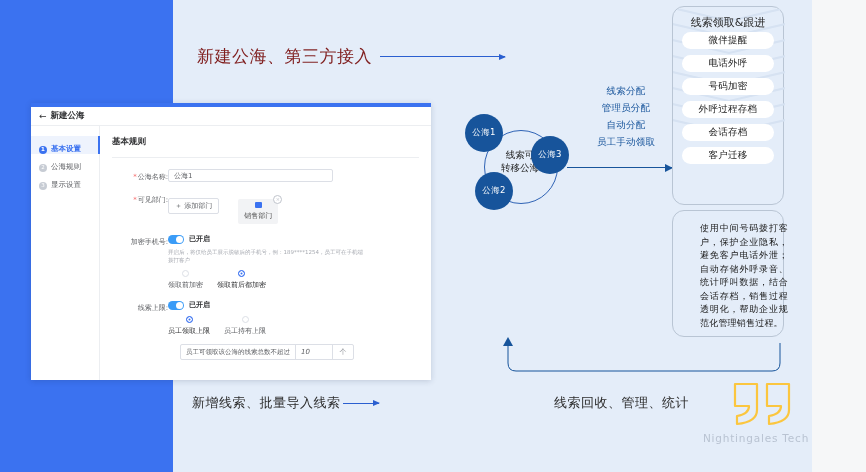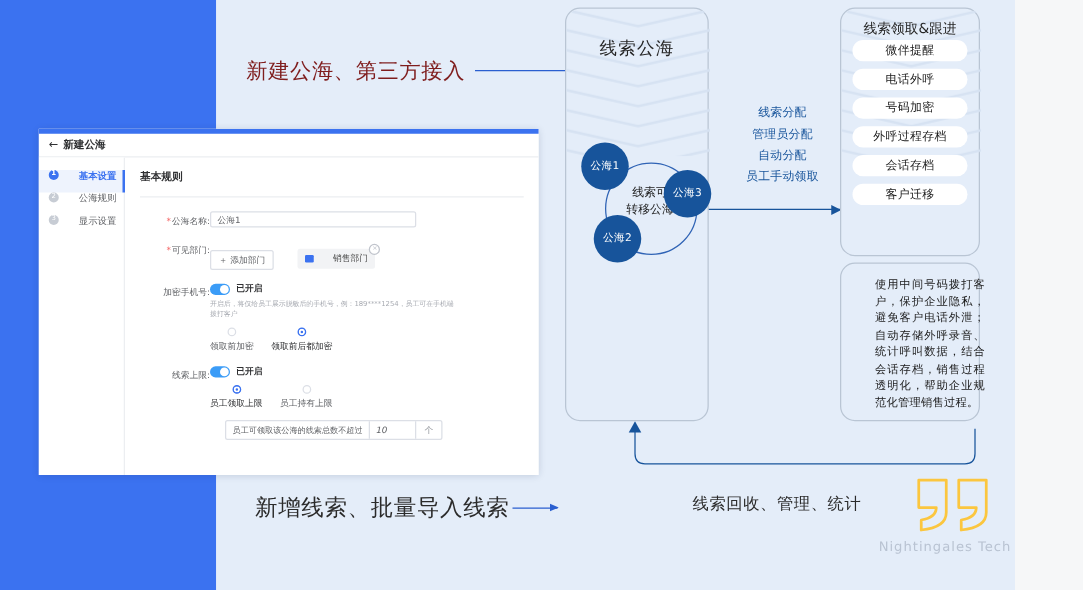--- a/index.html
+++ b/index.html
@@ -23,23 +23,23 @@
     font-size:17px;color:#7f1d1d;letter-spacing:.5px;white-space:nowrap;font-family:Liberation Mono, monospace;
   }
   .callout-top .line{display:block;width:125px;height:0;border-top:1px solid #2a5fd0;position:relative;}
   .callout-top .line:after{
     content:"";position:absolute;right:-1px;top:-3.5px;
     border-left:7px solid #2a5fd0;border-top:3.5px solid transparent;border-bottom:3.5px solid transparent;
   }
 
   
   .callout-bottom-left{
-    position:absolute;left:204px;top:394px;
+    position:absolute;left:192px;top:394px;
     display:flex;align-items:center;
-    font-size:18px;color:#2b2b2b;letter-spacing:.5px;white-space:nowrap;
+    font-size:13px;color:#2b2b2b;letter-spacing:.5px;white-space:nowrap;
   }
   .callout-bottom-left .line{display:block;width:36px;height:0;border-top:1px solid #2a5fd0;position:relative;margin-left:2px;}
   .callout-bottom-left .line:after{
     content:"";position:absolute;right:-1px;top:-3.5px;
     border-left:7px solid #2a5fd0;border-top:3.5px solid transparent;border-bottom:3.5px solid transparent;
   }
   .callout-bottom-center{
     position:absolute;left:554px;top:394px;
     font-size:13px;color:#2b2b2b;letter-spacing:.5px;white-space:nowrap;
   }
@@ -124,21 +124,21 @@
     height:18px;border-bottom:1px solid #eceef1;display:flex;align-items:center;
     padding-left:8px;gap:4px;
   }
   .shot-head .back{font-size:9px;color:#303133;line-height:1;}
   .shot-head .htitle{font-size:8.5px;color:#303133;font-weight:bold;}
   .shot-body{display:flex;height:255px;}
   .shot-side{
     width:69px;border-right:1px solid #eceef1;padding-top:10px;box-sizing:border-box;background:#fff;
   }
   .side-item{
-    height:18px;display:flex;align-items:flex-start;gap:16px;padding-left:8px;
+    height:18px;display:flex;align-items:flex-end;gap:4px;padding-left:8px;
     font-size:7.5px;color:#606266;position:relative;
   }
   .side-item.active{background:#eef3fd;color:#3b72f0;font-weight:bold;}
   .side-item.active:after{
     content:"";position:absolute;right:-1px;top:0;width:2px;height:18px;background:#3b72f0;
   }
   .side-num{
     width:8px;height:8px;border-radius:50%;background:#c7ccd4;color:#fff;
     font-size:5.5px;display:flex;align-items:center;justify-content:center;line-height:1;
   }
@@ -158,22 +158,22 @@
     width:165px;height:13px;border:1px solid #dcdfe6;border-radius:2px;
     font-size:7px;color:#606266;display:flex;align-items:center;padding-left:5px;box-sizing:border-box;
     background:#fff;
   }
   .fbtn{
     height:14px;border:1px solid #dcdfe6;border-radius:2px;background:#fff;
     font-size:7px;color:#606266;display:inline-flex;align-items:center;padding:0 6px;
   }
   .dept-tag{
     margin-top:7px;margin-left:14px;background:#f2f3f5;border-radius:2px;
-    display:inline-flex;align-items:center;gap:15px;padding:3px 6px;position:relative;
-    font-size:7px;color:#4a4a4a;
+    display:inline-flex;align-items:center;gap:3px;padding:3px 6px;position:relative;
+    font-size:7px;color:#4a4a4a;flex-direction:column;
   }
   .folder{width:7px;height:6px;background:#3b72f0;border-radius:1px;}
   .tag-close{
     position:absolute;right:-4px;top:-4px;width:7px;height:7px;border-radius:50%;
     border:1px solid #c0c4cc;color:#c0c4cc;font-size:5px;display:flex;align-items:center;justify-content:center;
     background:#fff;line-height:1;
   }
 
   .switch{
     width:16px;height:9px;border-radius:5px;background:#3b9cf7;position:relative;display:inline-block;flex:none;
@@ -219,31 +219,20 @@
 
   <div class="band-blue"></div>
   <div class="band-light"></div>
   <div class="band-white-right"></div>
 
   <div class="callout-top">
     <span>新建公海、第三方接入</span>
     <span class="line"></span>
   </div>
 
-  <div class="col col-mid">
-    <svg class="col-hatch" viewBox="0 0 115 118" preserveAspectRatio="none">
-      <defs>
-        <pattern id="chev" width="115" height="16" patternUnits="userSpaceOnUse">
-          <path d="M-5 0 L57.5 14 L120 0" fill="none" stroke="#d6e2f2" stroke-width="2"></path>
-        </pattern>
-      </defs>
-      <rect x="0" y="0" width="115" height="118" fill="url(#chev)"></rect>
-    </svg>
-    <div class="col-title">线索公海</div>
-  </div>
 
   <div class="cluster">
     <div class="ring"></div>
     <div class="ring-label">线索可<br>转移公海</div>
     <div class="bubble bubble-1">公海1</div>
     <div class="bubble bubble-2">公海2</div>
     <div class="bubble bubble-3">公海3</div>
   </div>
 
   <div class="mid-list">

